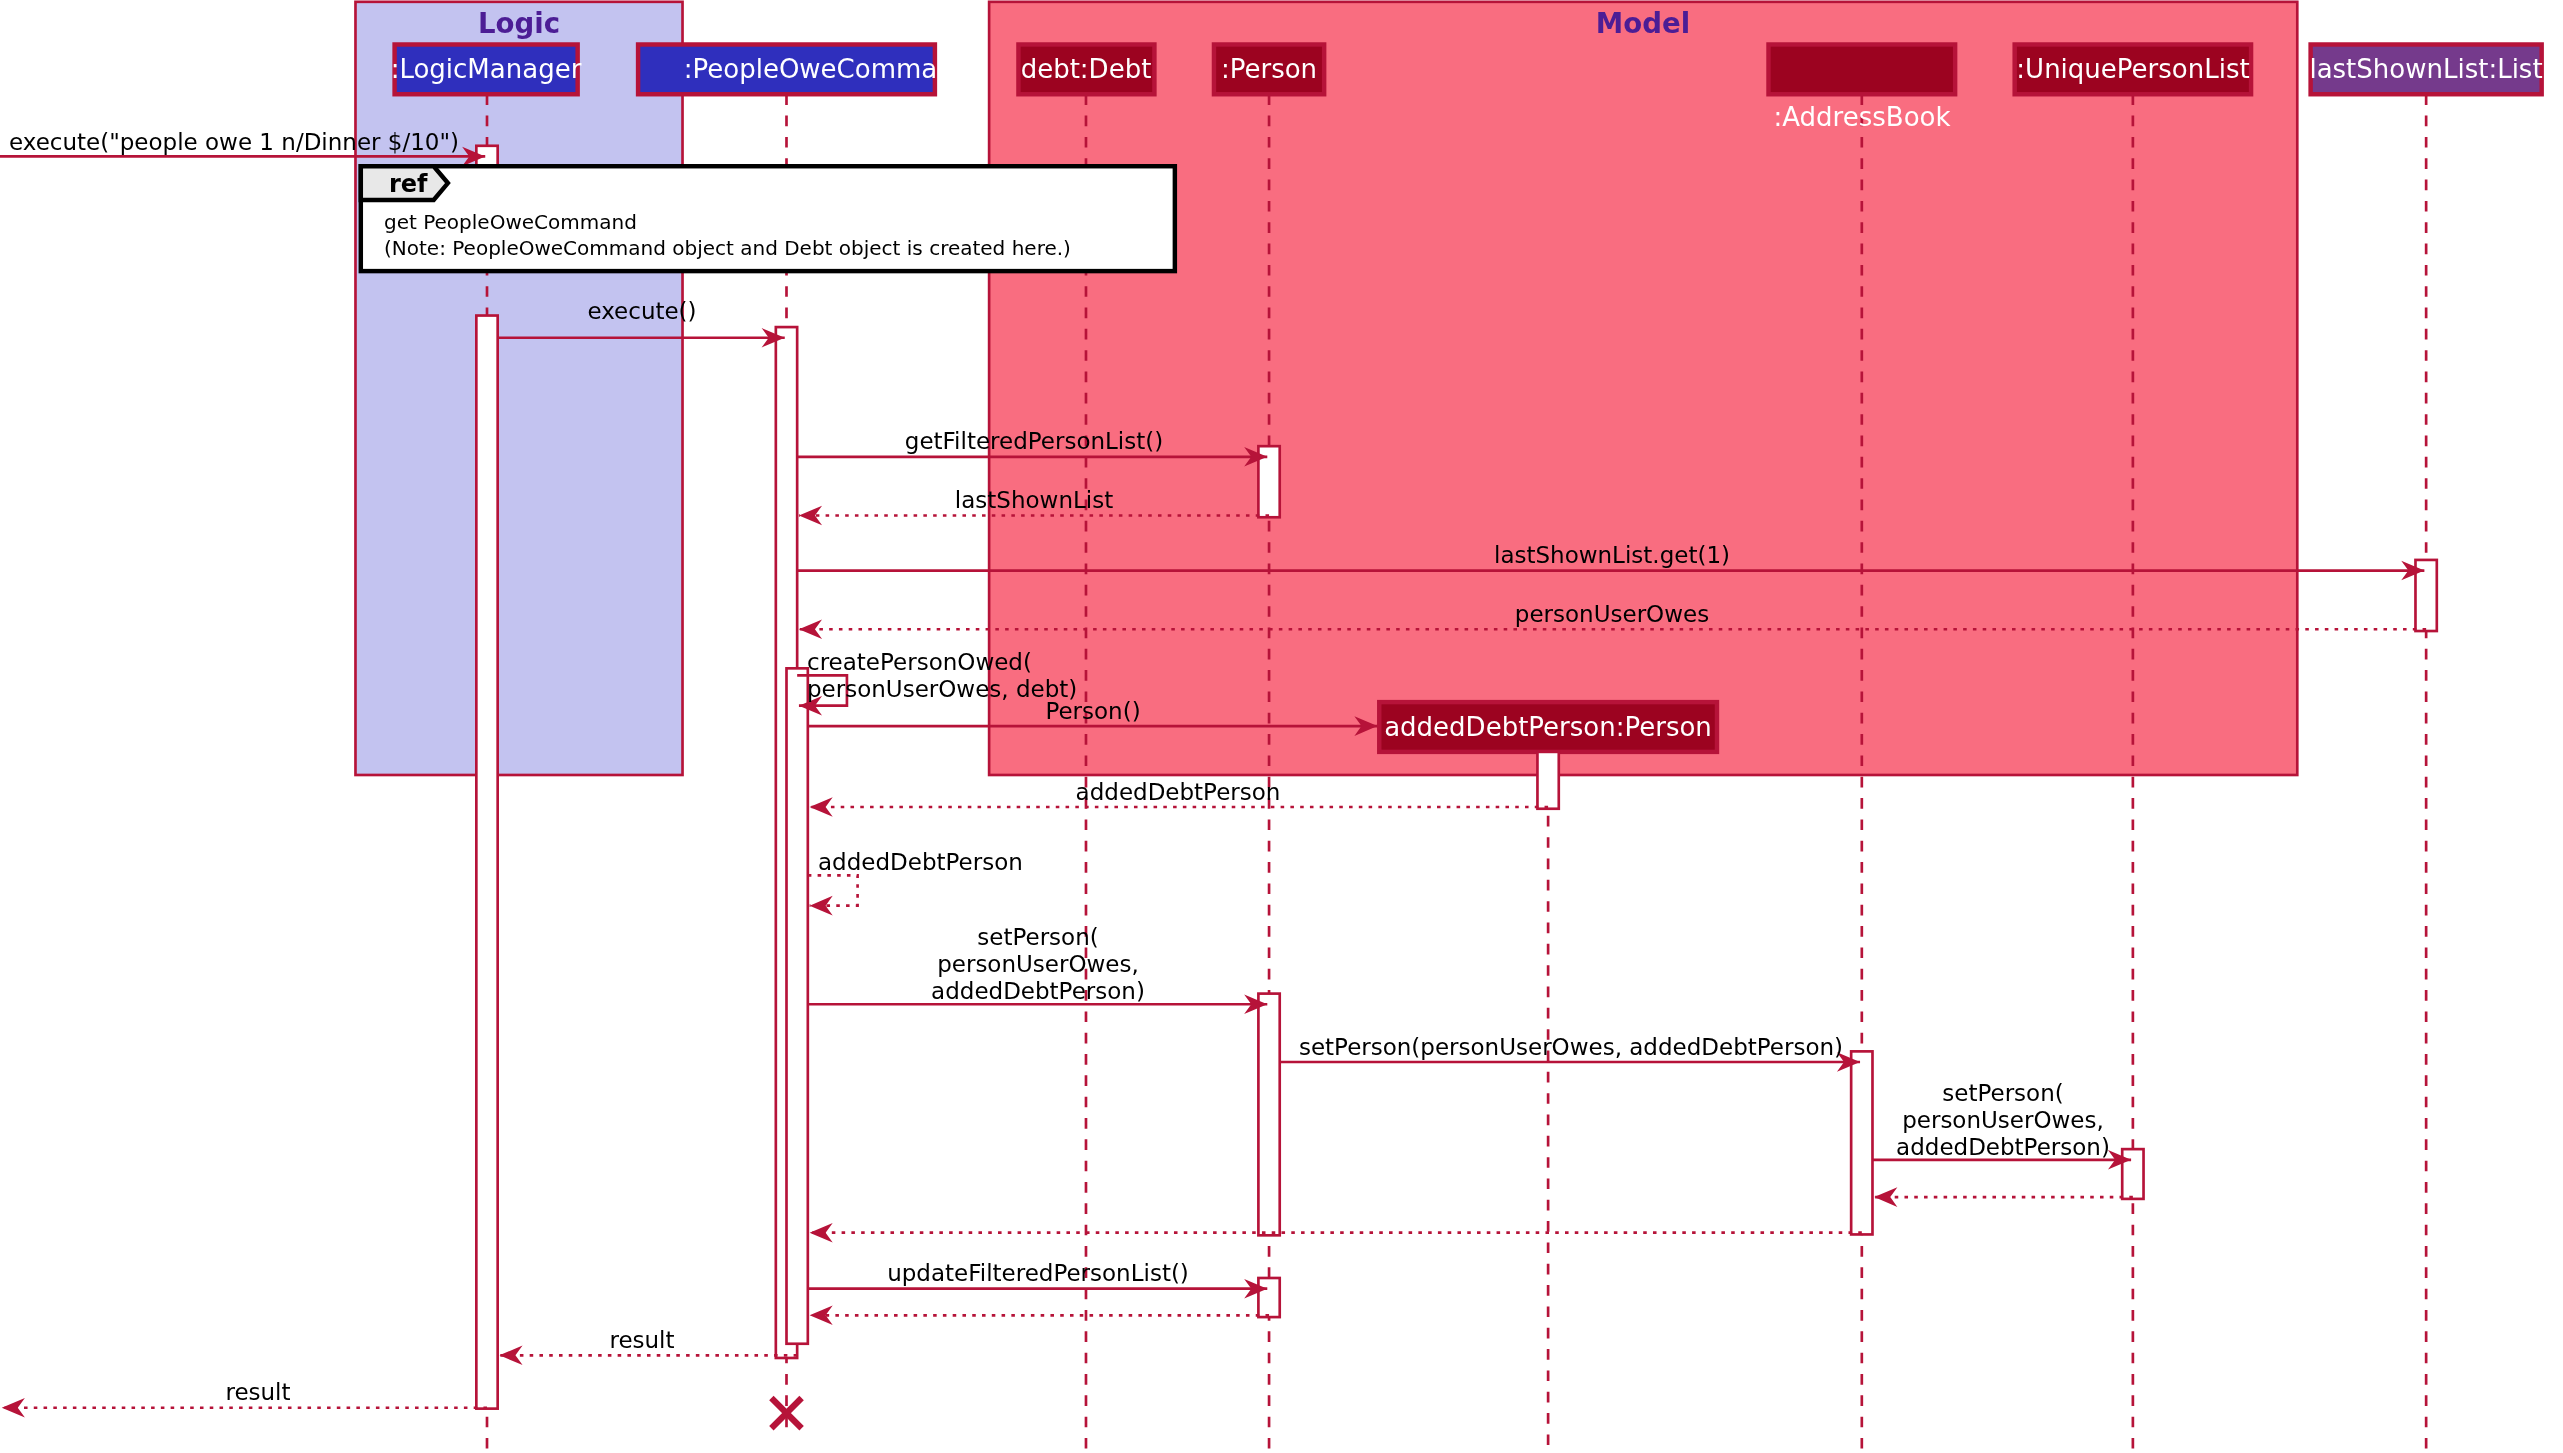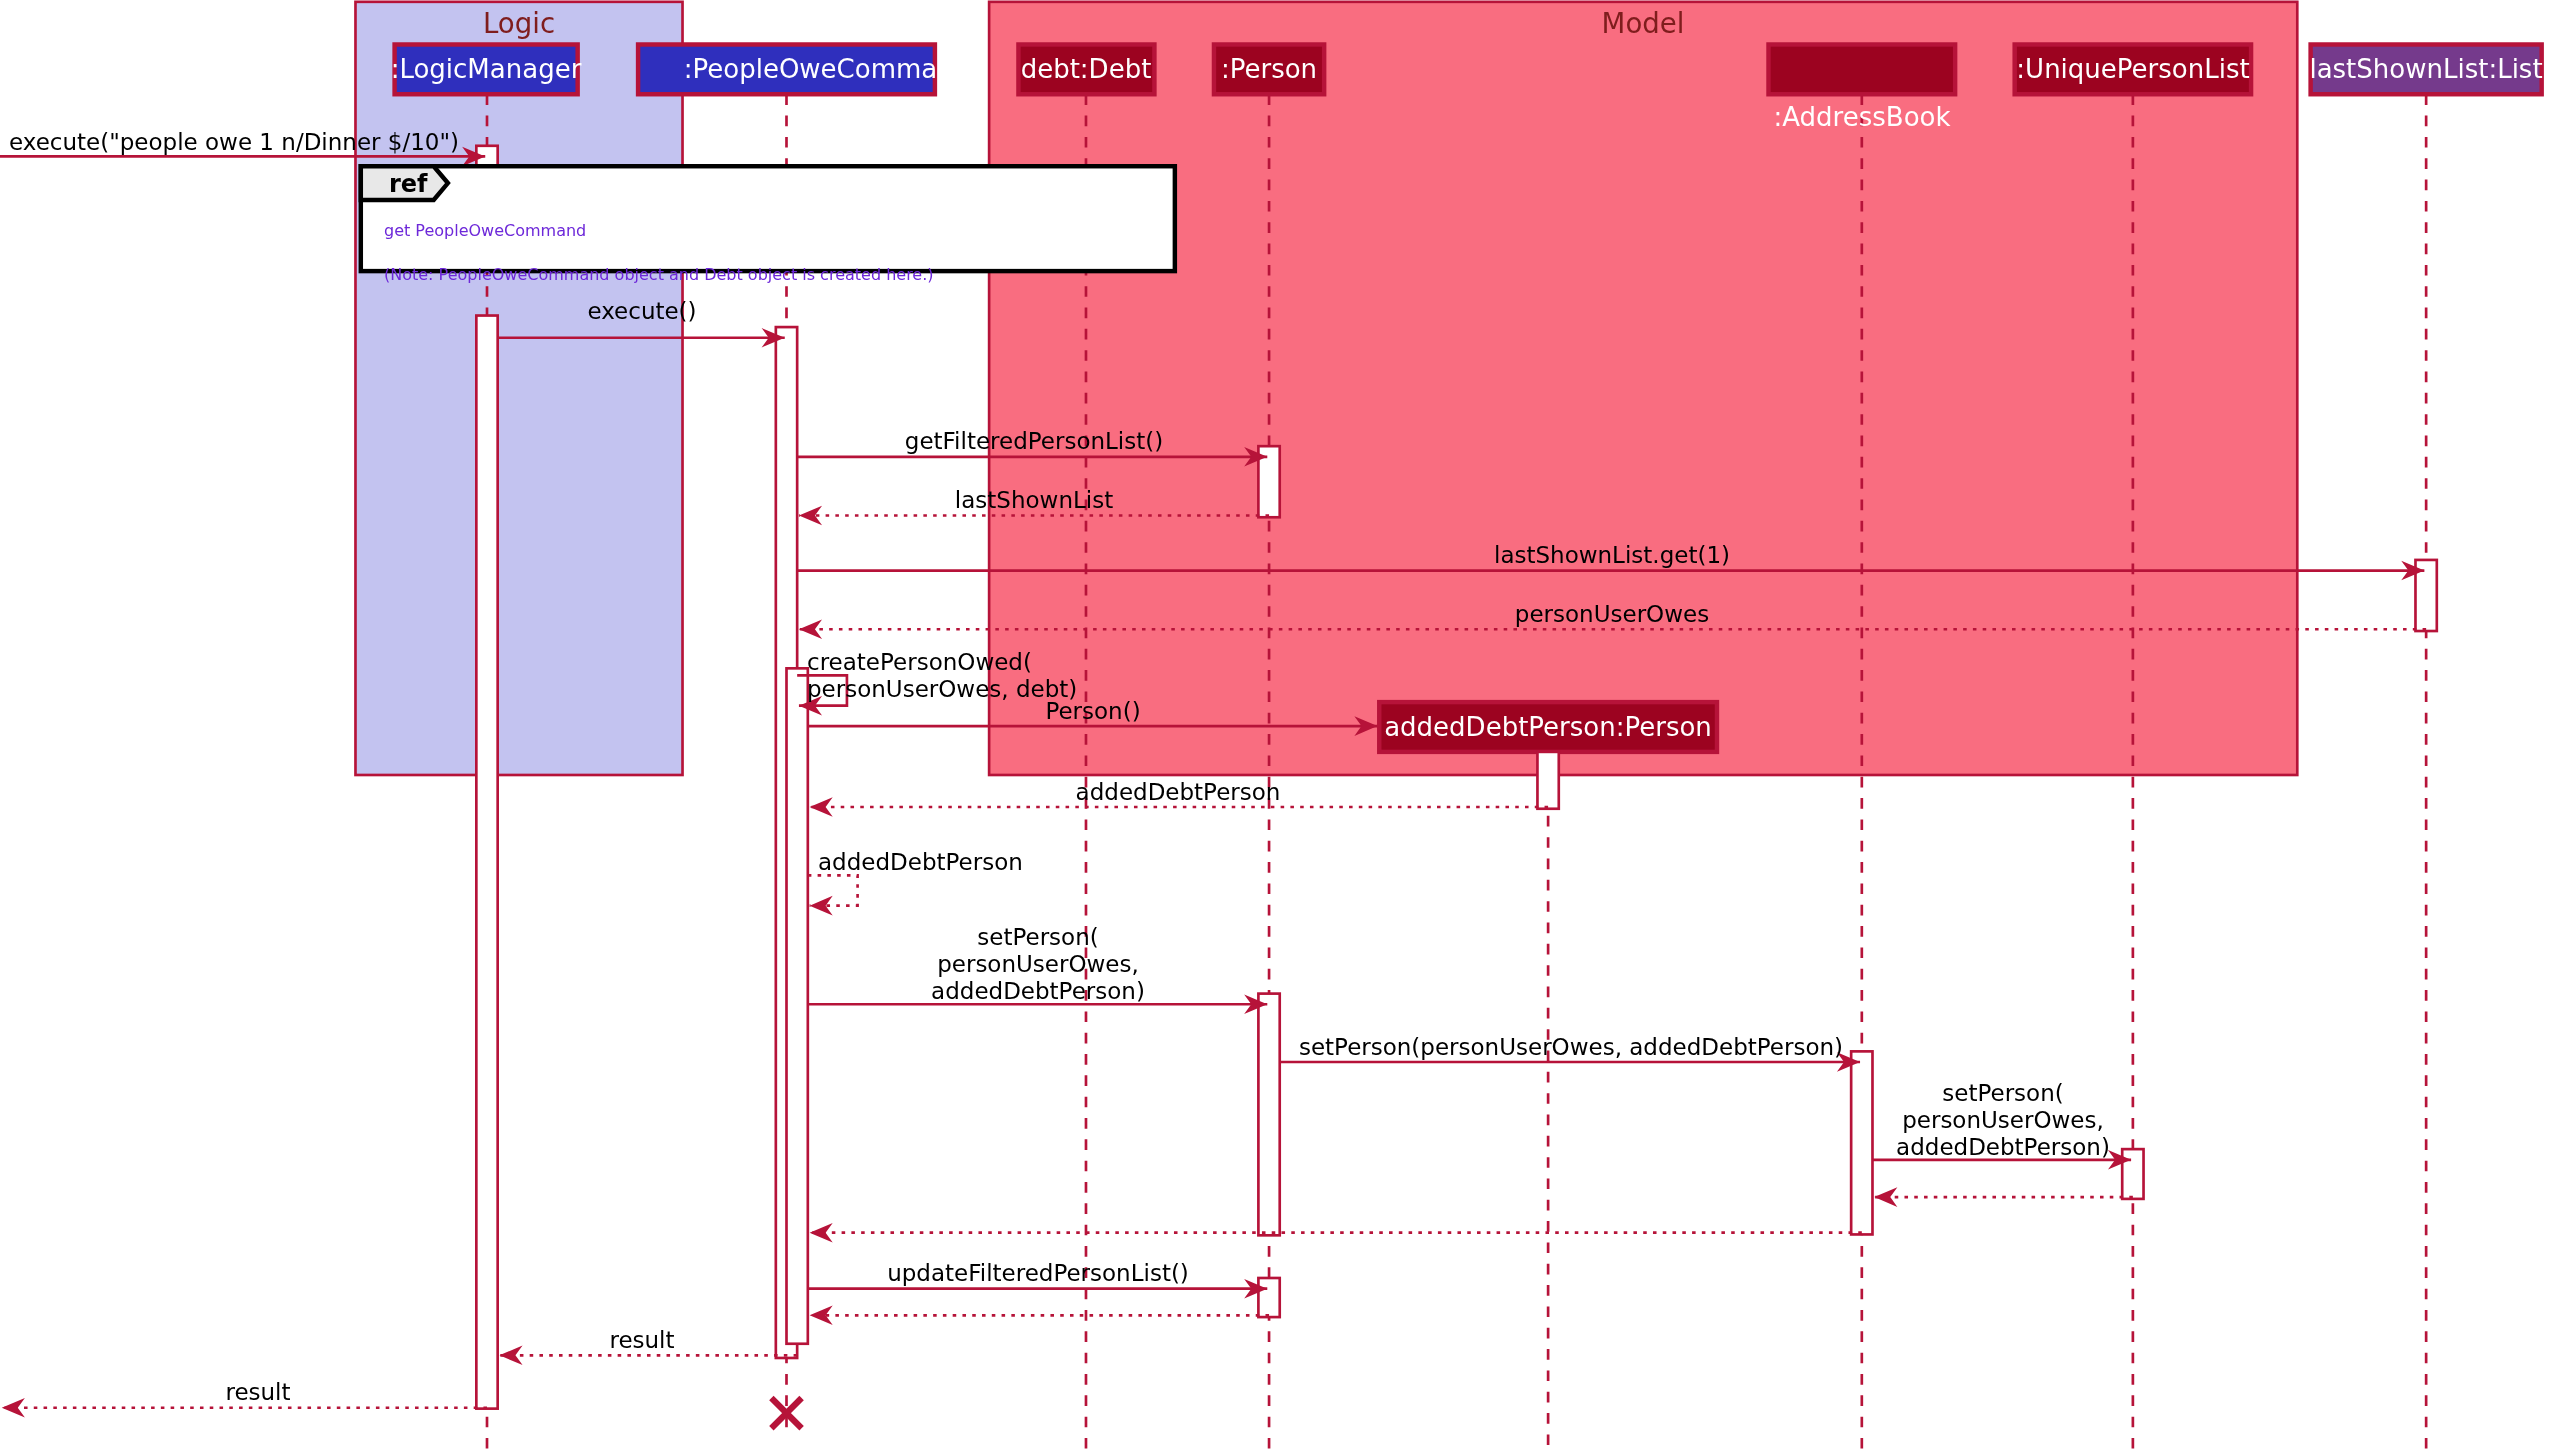--- a/index.html
+++ b/index.html
@@ -12,31 +12,31 @@
     position:absolute;white-space:pre;font-size:23px;color:#000000;
     font-family:"DejaVu Sans", sans-serif;line-height:27px;
   }
   .lbl.c{transform:translateX(-50%);text-align:center;}
   .part-label{
     position:absolute;color:#ffffff;font-size:26px;font-weight:normal;
     white-space:pre;transform:translate(-50%,-50%);text-align:center;
     font-family:"DejaVu Sans", sans-serif;
   }
   .group-title{
-    position:absolute;color:#7f1d1d;font-size:27.6px;font-weight:normal;
+    position:absolute;color:#4c1d95;font-size:27.6px;font-weight:bold;
     transform:translateX(-50%);white-space:pre;
     font-family:"DejaVu Sans", sans-serif;
   }
   .ref-kw{
     position:absolute;color:#000000;font-size:24px;font-weight:bold;
     white-space:pre;font-family:"DejaVu Sans", sans-serif;
   }
   .ref-body{
-    position:absolute;color:#6d28d9;font-size:16px;white-space:pre;
-    line-height:44px;font-family:"DejaVu Sans", sans-serif;
+    position:absolute;color:#000000;font-size:20px;white-space:pre;
+    line-height:26px;font-family:"DejaVu Sans", sans-serif;
   }
 </style>
 </head>
 <body>
 
 <div id="canvas">
     <svg width="2563" height="1454" viewBox="0 0 2884 1636" style="position: absolute; left: 0px; top: 0px;">
       <rect x="400" y="2" width="368" height="870" fill="#c3c3f0" stroke="#b61339" stroke-width="3"></rect>
       <rect x="1113" y="2" width="1472" height="870" fill="#f96d80" stroke="#b61339" stroke-width="3"></rect>
       <line x1="548" y1="106" x2="548" y2="1636" stroke="#b61339" stroke-width="3" stroke-dasharray="12,12"></line>

